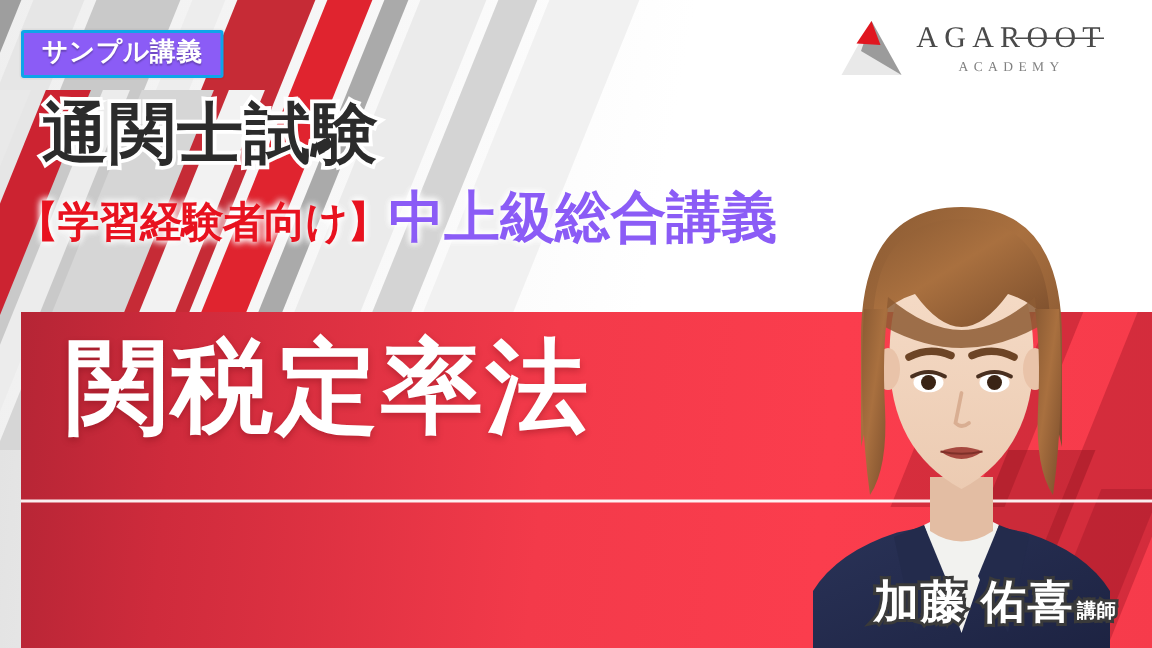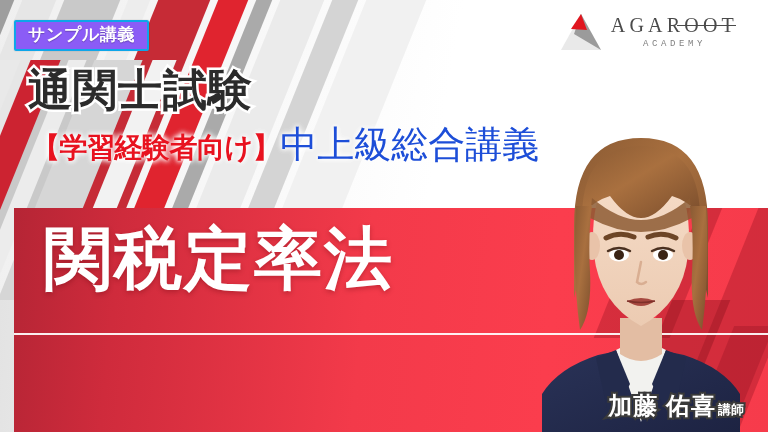--- a/index.html
+++ b/index.html
@@ -61,21 +61,21 @@
     font-family:"Liberation Serif", serif;
   }
   .logo-main::after{
     content:""; position:absolute;
     left:52%; right:2px; top:52%;
     height:1px; background:#4a4a4a;
   }
   .logo-sub {
     font-size:9px; letter-spacing:3.6px;
     color:#808080; margin-top:5px;
-    font-family:Liberation Mono, monospace;
+    font-family:Liberation Serif, serif;
   }
 
   
   .badge {
     position:absolute; left:14px; top:20px;
     background:#8b5cf6;
     border:2px solid #0ea5e9;
     border-radius:2px;
     padding:4px 12px 5px 12px;
     z-index:10;
@@ -95,31 +95,31 @@
     color:#2b2b2b;
     letter-spacing:1px;
     white-space:nowrap;
     z-index:10;
     -webkit-text-stroke:5px #ffffff;
     paint-order:stroke fill;
   }
 
   
   .course-line {
-    position:absolute; left:32px; top:126px;
+    position:absolute; left:11px; top:126px;
     display:flex; align-items:baseline;
     white-space:nowrap; z-index:10;
     text-shadow:0 0 6px #fff, 0 0 6px #fff, 0 0 4px #fff;
   }
   .course-pre {
     color:#e8121f; font-size:28px; font-weight:bold;
     letter-spacing:-0.5px; line-height:1;
   }
   .course-main {
-    color:#1d4ed8; font-size:37px; font-weight:normal;
+    color:#8b5cf6; font-size:37px; font-weight:bold;
     letter-spacing:0px; line-height:1;
   }
 
   
   .band {
     position:absolute;
     left:0; right:0; top:208px; height:276px;
     background:linear-gradient(96deg,#b52535 0%,#cf2b3c 14%,#f33a4a 46%,#fb3d4d 70%,#f63b4b 100%);
     overflow:hidden;
     z-index:4;
@@ -162,21 +162,21 @@
 
   .instructor-name {
     position:absolute;
     right:24px; bottom:10px;
     z-index:12;
     display:flex; align-items:baseline;
     color:#ffffff; white-space:nowrap;
     -webkit-text-stroke:4px #3a3a3a;
     paint-order:stroke fill;
   }
-  .instructor-name .nm { font-size:24px; font-weight:bold; letter-spacing:1px; }
+  .instructor-name .nm { font-size:30px; font-weight:bold; letter-spacing:1px; }
   .instructor-name .sfx { font-size:13px; font-weight:bold; margin-left:2px; }
 </style>
 </head>
 <body>
 
 <div id="slide">
 
   <div class="bg-base"></div>
 
   <div class="stripes">

